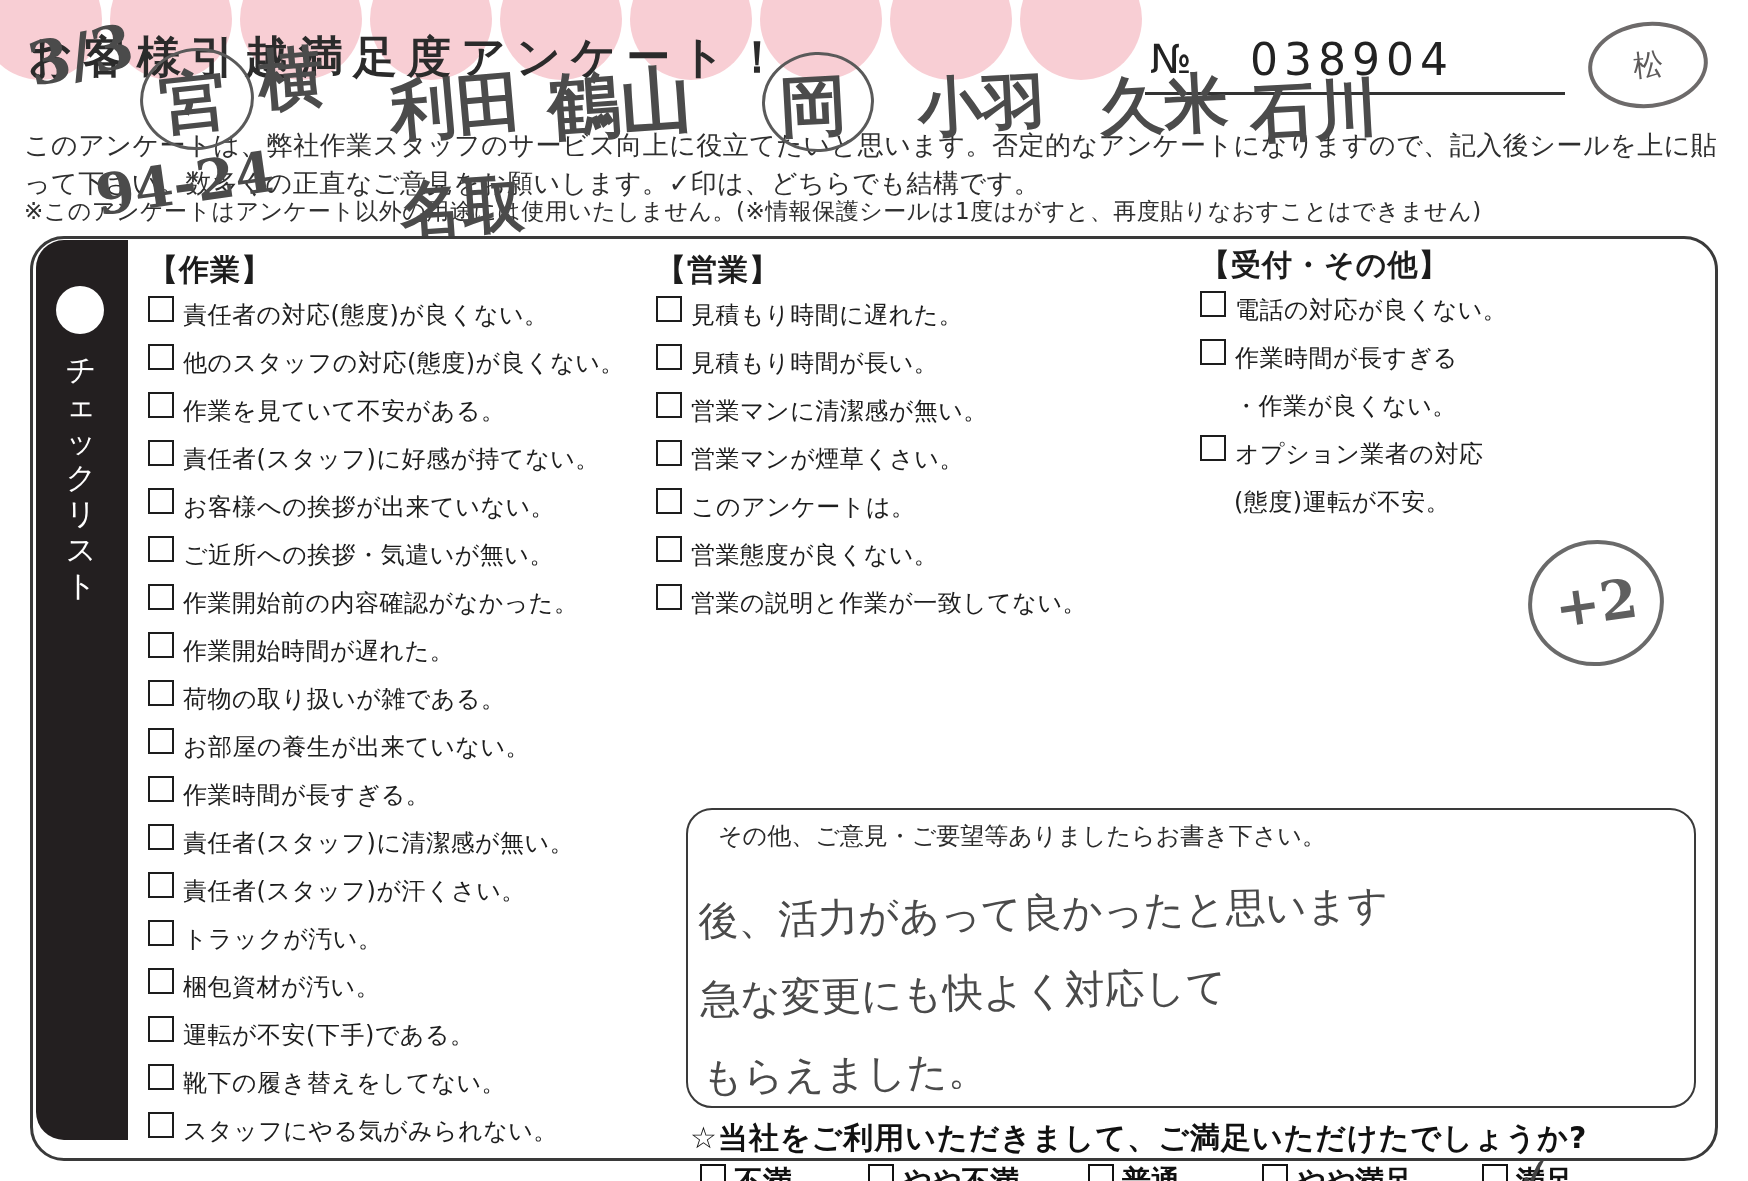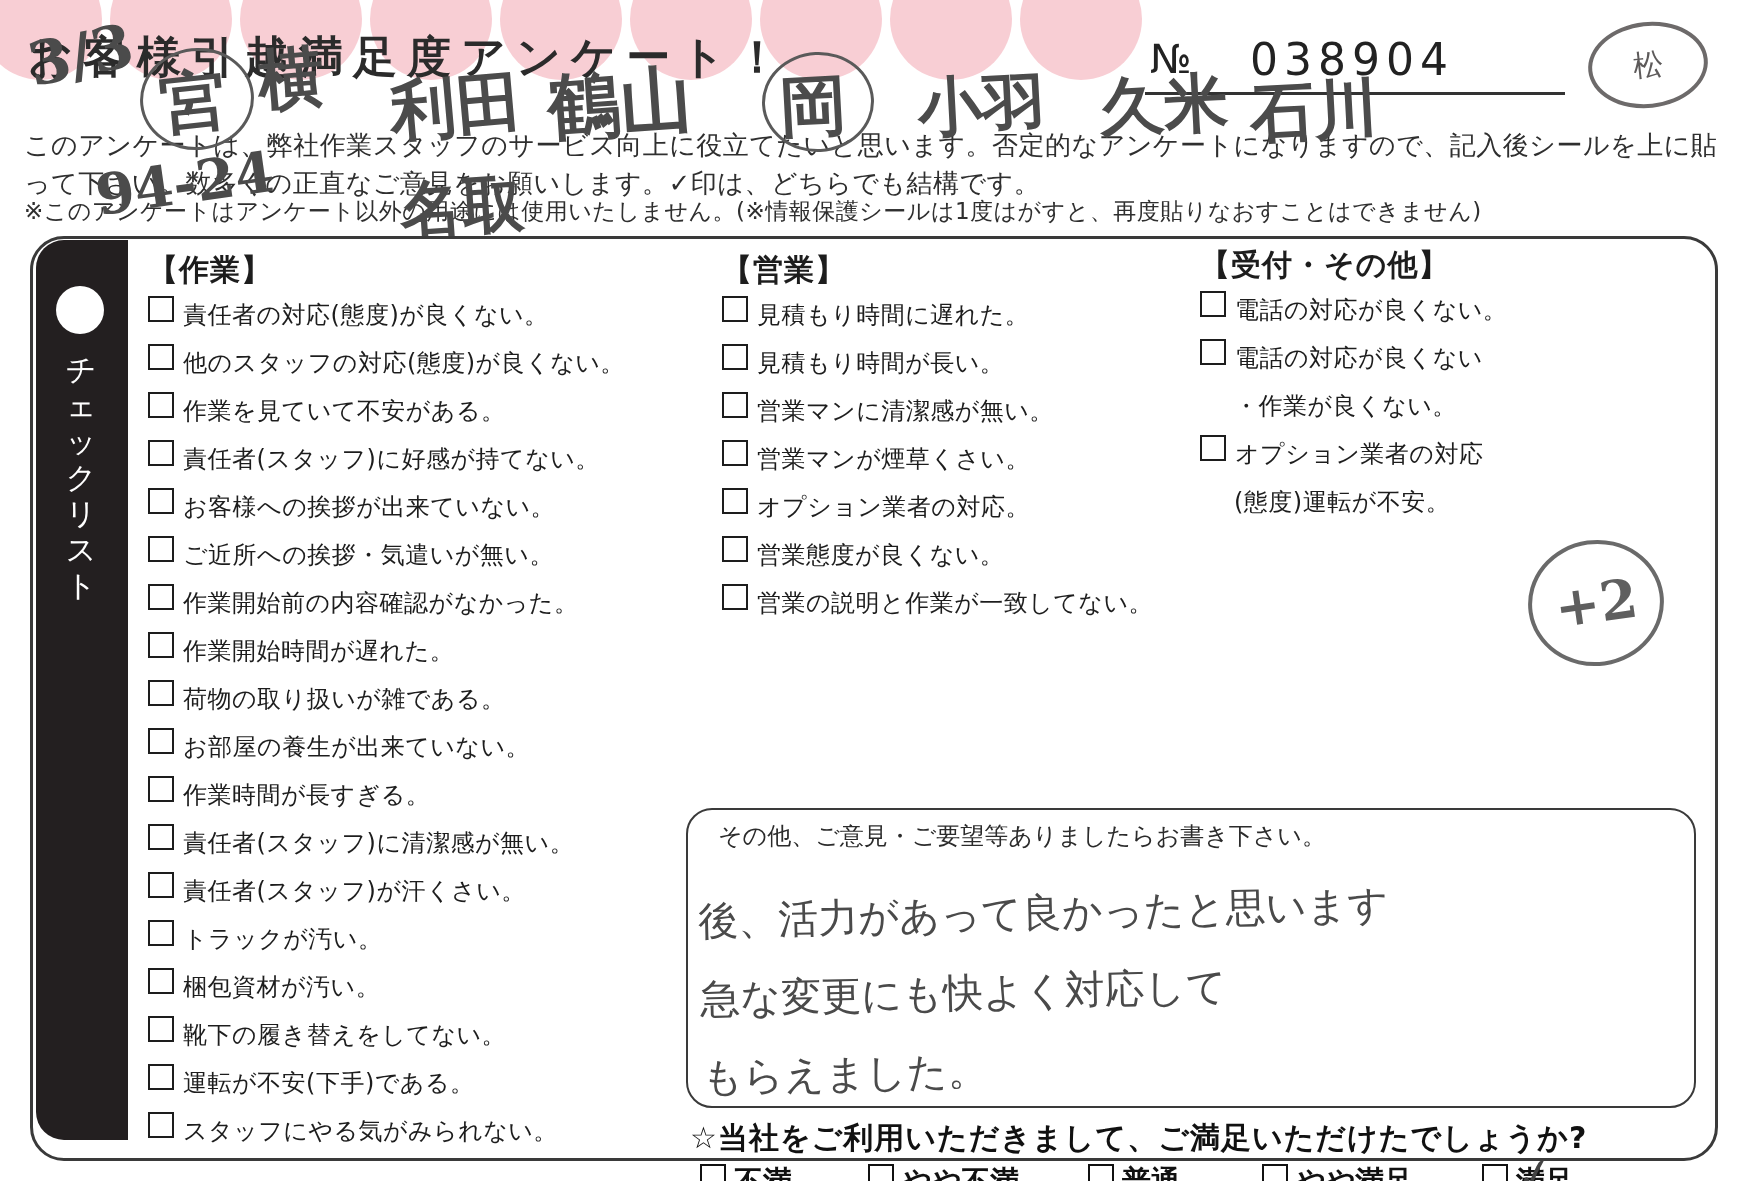--- a/index.html
+++ b/index.html
@@ -90,21 +90,21 @@
   .item{
     font-size:24px;line-height:48px;white-space:nowrap;letter-spacing:.5px;
   }
   .item .box{
     display:inline-block;width:22px;height:22px;border:2.5px solid #1d1d1d;
     margin-right:9px;vertical-align:1px;
   }
   .item .sub{display:inline-block;padding-left:34px;}
   
   #col-work{left:148px;top:250px;width:500px;}
-  #col-sales{left:722px;top:250px;width:520px;}
+  #col-sales{left:656px;top:250px;width:520px;}
   #col-recept{left:1200px;top:245px;width:500px;}
 
   
   .comment-box{
     position:absolute;left:686px;top:808px;width:1010px;height:300px;
     border:2.5px solid #3a3a3a;border-radius:26px;box-sizing:border-box;
   }
   .comment-label{
     position:absolute;left:718px;top:820px;font-size:24px;color:#2b2b2b;
   }
@@ -194,40 +194,40 @@
   <div class="item"><span class="box"></span><span>ご近所への挨拶・気遣いが無い。</span></div>
   <div class="item"><span class="box"></span><span>作業開始前の内容確認がなかった。</span></div>
   <div class="item"><span class="box"></span><span>作業開始時間が遅れた。</span></div>
   <div class="item"><span class="box"></span><span>荷物の取り扱いが雑である。</span></div>
   <div class="item"><span class="box"></span><span>お部屋の養生が出来ていない。</span></div>
   <div class="item"><span class="box"></span><span>作業時間が長すぎる。</span></div>
   <div class="item"><span class="box"></span><span>責任者(スタッフ)に清潔感が無い。</span></div>
   <div class="item"><span class="box"></span><span>責任者(スタッフ)が汗くさい。</span></div>
   <div class="item"><span class="box"></span><span>トラックが汚い。</span></div>
   <div class="item"><span class="box"></span><span>梱包資材が汚い。</span></div>
+  <div class="item"><span class="box"></span><span>運転が不安(下手)である。</span></div>
   <div class="item"><span class="box"></span><span>靴下の履き替えをしてない。</span></div>
-  <div class="item"><span class="box"></span><span>運転が不安(下手)である。</span></div>
   <div class="item"><span class="box"></span><span>スタッフにやる気がみられない。</span></div>
 </div>
 
 <div class="col" id="col-sales">
   <div class="col-head">【営業】</div>
   <div class="item"><span class="box"></span><span>見積もり時間に遅れた。</span></div>
   <div class="item"><span class="box"></span><span>見積もり時間が長い。</span></div>
   <div class="item"><span class="box"></span><span>営業マンに清潔感が無い。</span></div>
   <div class="item"><span class="box"></span><span>営業マンが煙草くさい。</span></div>
-  <div class="item"><span class="box"></span><span>オプション業者の対応。</span></div>
+  <div class="item"><span class="box"></span><span>このアンケートは。</span></div>
   <div class="item"><span class="box"></span><span>営業態度が良くない。</span></div>
   <div class="item"><span class="box"></span><span>営業の説明と作業が一致してない。</span></div>
 </div>
 
 <div class="col" id="col-recept">
   <div class="col-head">【受付・その他】</div>
   <div class="item"><span class="box"></span><span>電話の対応が良くない。</span></div>
-  <div class="item"><span class="box"></span><span>電話の対応が良くない</span></div>
+  <div class="item"><span class="box"></span><span>作業時間が長すぎる</span></div>
   <div class="item"><span class="sub">・作業が良くない。</span></div>
   <div class="item"><span class="box"></span><span>オプション業者の対応</span></div>
   <div class="item"><span class="sub">(態度)運転が不安。</span></div>
 </div>
 
 <div class="plus2">+2</div>
 
 <div class="comment-box"></div>
 <div class="comment-label">その他、ご意見・ご要望等ありましたらお書き下さい。</div>
 <div class="comment-hw">

